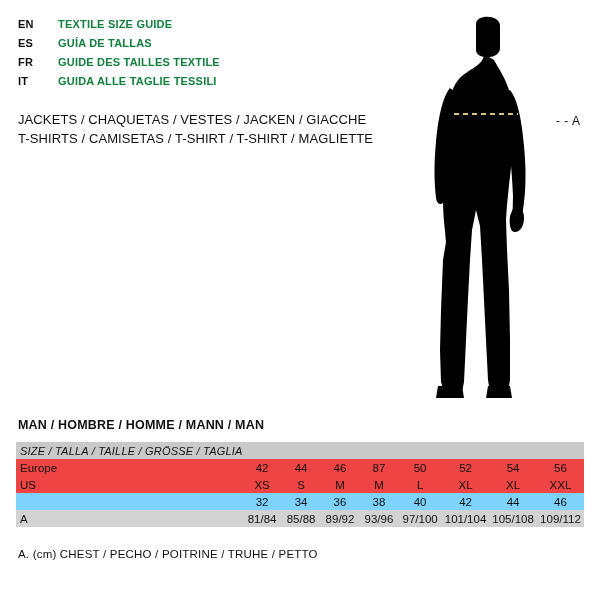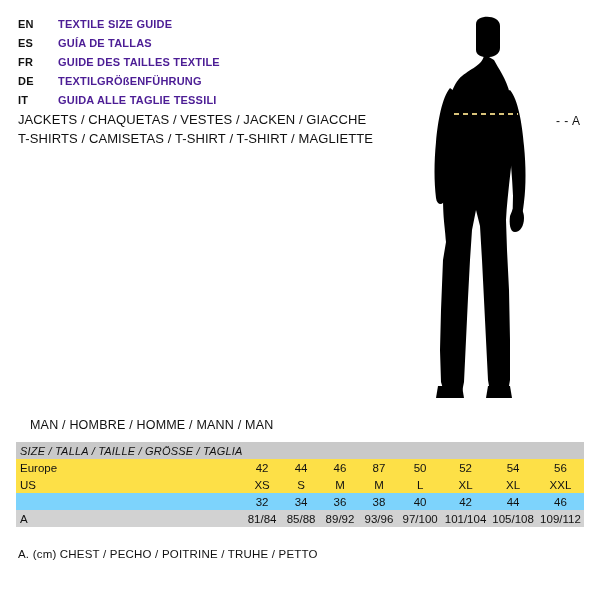--- a/index.html
+++ b/index.html
@@ -30,21 +30,21 @@
     font-size: 11px;
     letter-spacing: .2px;
     font-weight: bold;
   }
   .lang-code {
     width: 40px;
     flex: 0 0 40px;
     color: #111;
   }
   .lang-text {
-    color: #4c1d95;
+    color: #15803d;
     white-space: nowrap;
   }
 
   
   .garment-block {
     position: absolute;
     left: 18px;
     top: 110px;
     width: 400px;
   }
@@ -71,24 +71,24 @@
     left: 146px;
     top: 104px;
     font-size: 12px;
     color: #111;
     letter-spacing: .5px;
   }
 
   
   .man-title {
     position: absolute;
-    left: 30px;
+    left: 18px;
     top: 418px;
     font-size: 12.5px;
-    font-weight: normal;
+    font-weight: bold;
     letter-spacing: .2px;
     color: #111;
     white-space: nowrap;
   }
 
   table.size-table {
     position: absolute;
     left: 16px;
     top: 442px;
     width: 568px;
@@ -103,21 +103,21 @@
     white-space: nowrap;
   }
   .row-head td {
     background: #c9c9c9;
     font-size: 11px;
     letter-spacing: .2px;
     height: 18px;
   }
   .row-a td,
   .row-b td {
-    background: #fde047;
+    background: #ef4444;
   }
   .row-c td {
     background: #7dd3fc;
   }
   .row-d td {
     background: #d2d2d2;
   }
   .col-label {
     width: 86px;
     padding-left: 4px !important;
@@ -146,24 +146,20 @@
     <span class="lang-code">EN</span>
     <span class="lang-text">TEXTILE SIZE GUIDE</span>
   </div>
   <div class="lang-row">
     <span class="lang-code">ES</span>
     <span class="lang-text">GUÍA DE TALLAS</span>
   </div>
   <div class="lang-row">
     <span class="lang-code">FR</span>
     <span class="lang-text">GUIDE DES TAILLES TEXTILE</span>
-  </div>
-  <div class="lang-row">
-    <span class="lang-code">DE</span>
-    <span class="lang-text">TEXTILGRÖßENFÜHRUNG</span>
   </div>
   <div class="lang-row">
     <span class="lang-code">IT</span>
     <span class="lang-text">GUIDA ALLE TAGLIE TESSILI</span>
   </div>
 </div>
 
 <div class="garment-block">
   <div class="garment-line">JACKETS / CHAQUETAS / VESTES / JACKEN / GIACCHE</div>
   <div class="garment-line">T-SHIRTS / CAMISETAS / T-SHIRT / T-SHIRT / MAGLIETTE</div>

